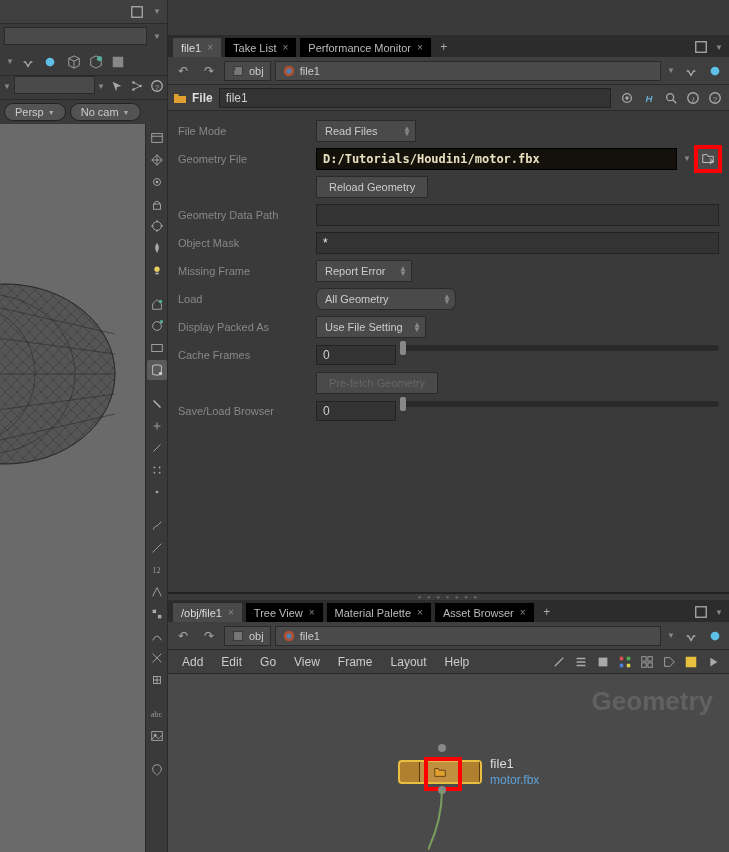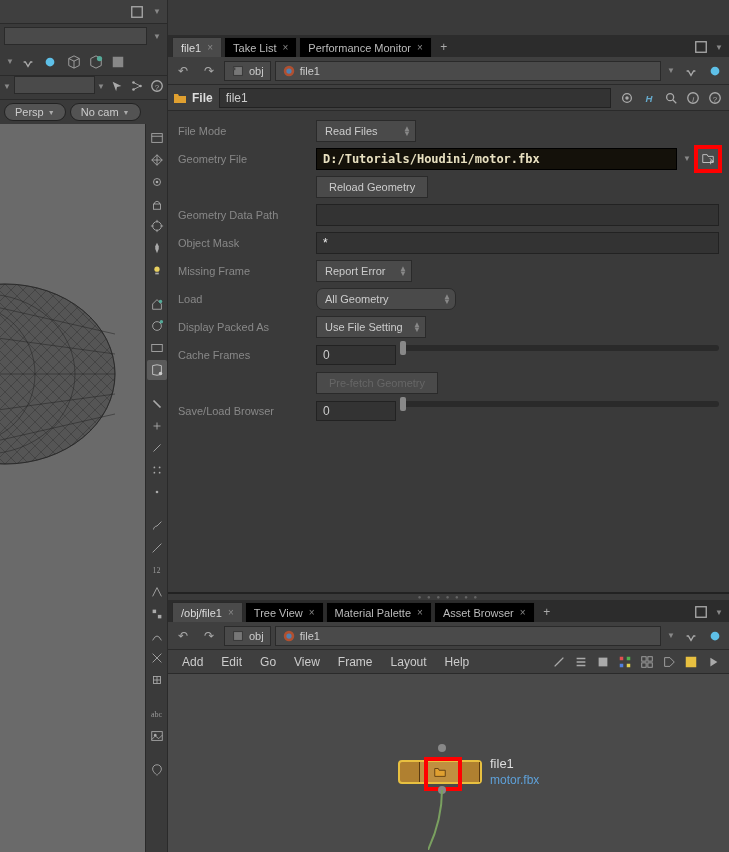--- a/index.html
+++ b/index.html
@@ -672,20 +672,21 @@
             </svg>
           </div>
         <div class="tool-btn">
             <svg viewBox="0 0 16 16">
               <path d="M5 3 L13 8 L5 13 Z" fill="#aaa"></path>
             </svg>
           </div>
       </div>
 
       <div class="network-view">
+        <div class="network-label">Geometry</div>
         <div class="node-conn" style="left:270px;top:70px;"></div>
         <div class="network-node">
           <div class="node-box">
             <div class="seg"></div>
             <div class="seg mid">
               <svg class="folder-i" viewBox="0 0 16 16">
                   <path d="M2 4 L6 4 L7 6 L14 6 L14 13 L2 13 Z" fill="#e0a030" stroke="#5a3a10"></path>
                 </svg>
             </div>
             <div class="seg"></div>

